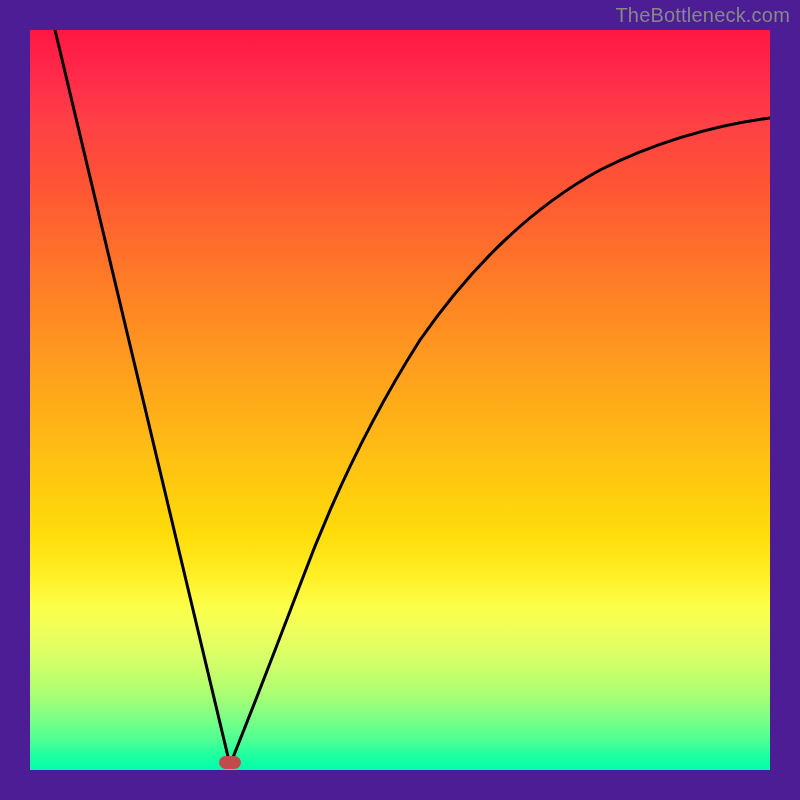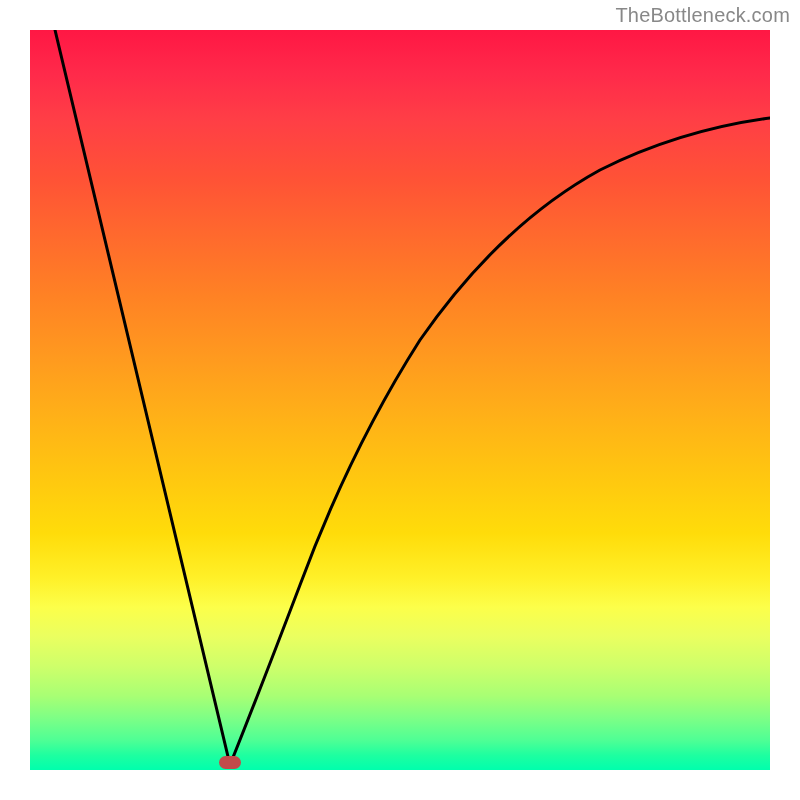--- a/index.html
+++ b/index.html
@@ -10,21 +10,21 @@
     background: #000;
     overflow: hidden;
     font-family: Arial, Helvetica, sans-serif;
   }
   .frame {
     position: absolute;
     top: 0;
     left: 0;
     width: 800px;
     height: 800px;
-    background: #ffffff;
+    background: #4c1d95;
   }
   .plot-area {
     position: absolute;
     top: 30px;
     left: 30px;
     width: 740px;
     height: 740px;
     background: linear-gradient(
       to bottom,
       #ff1744 0%,

